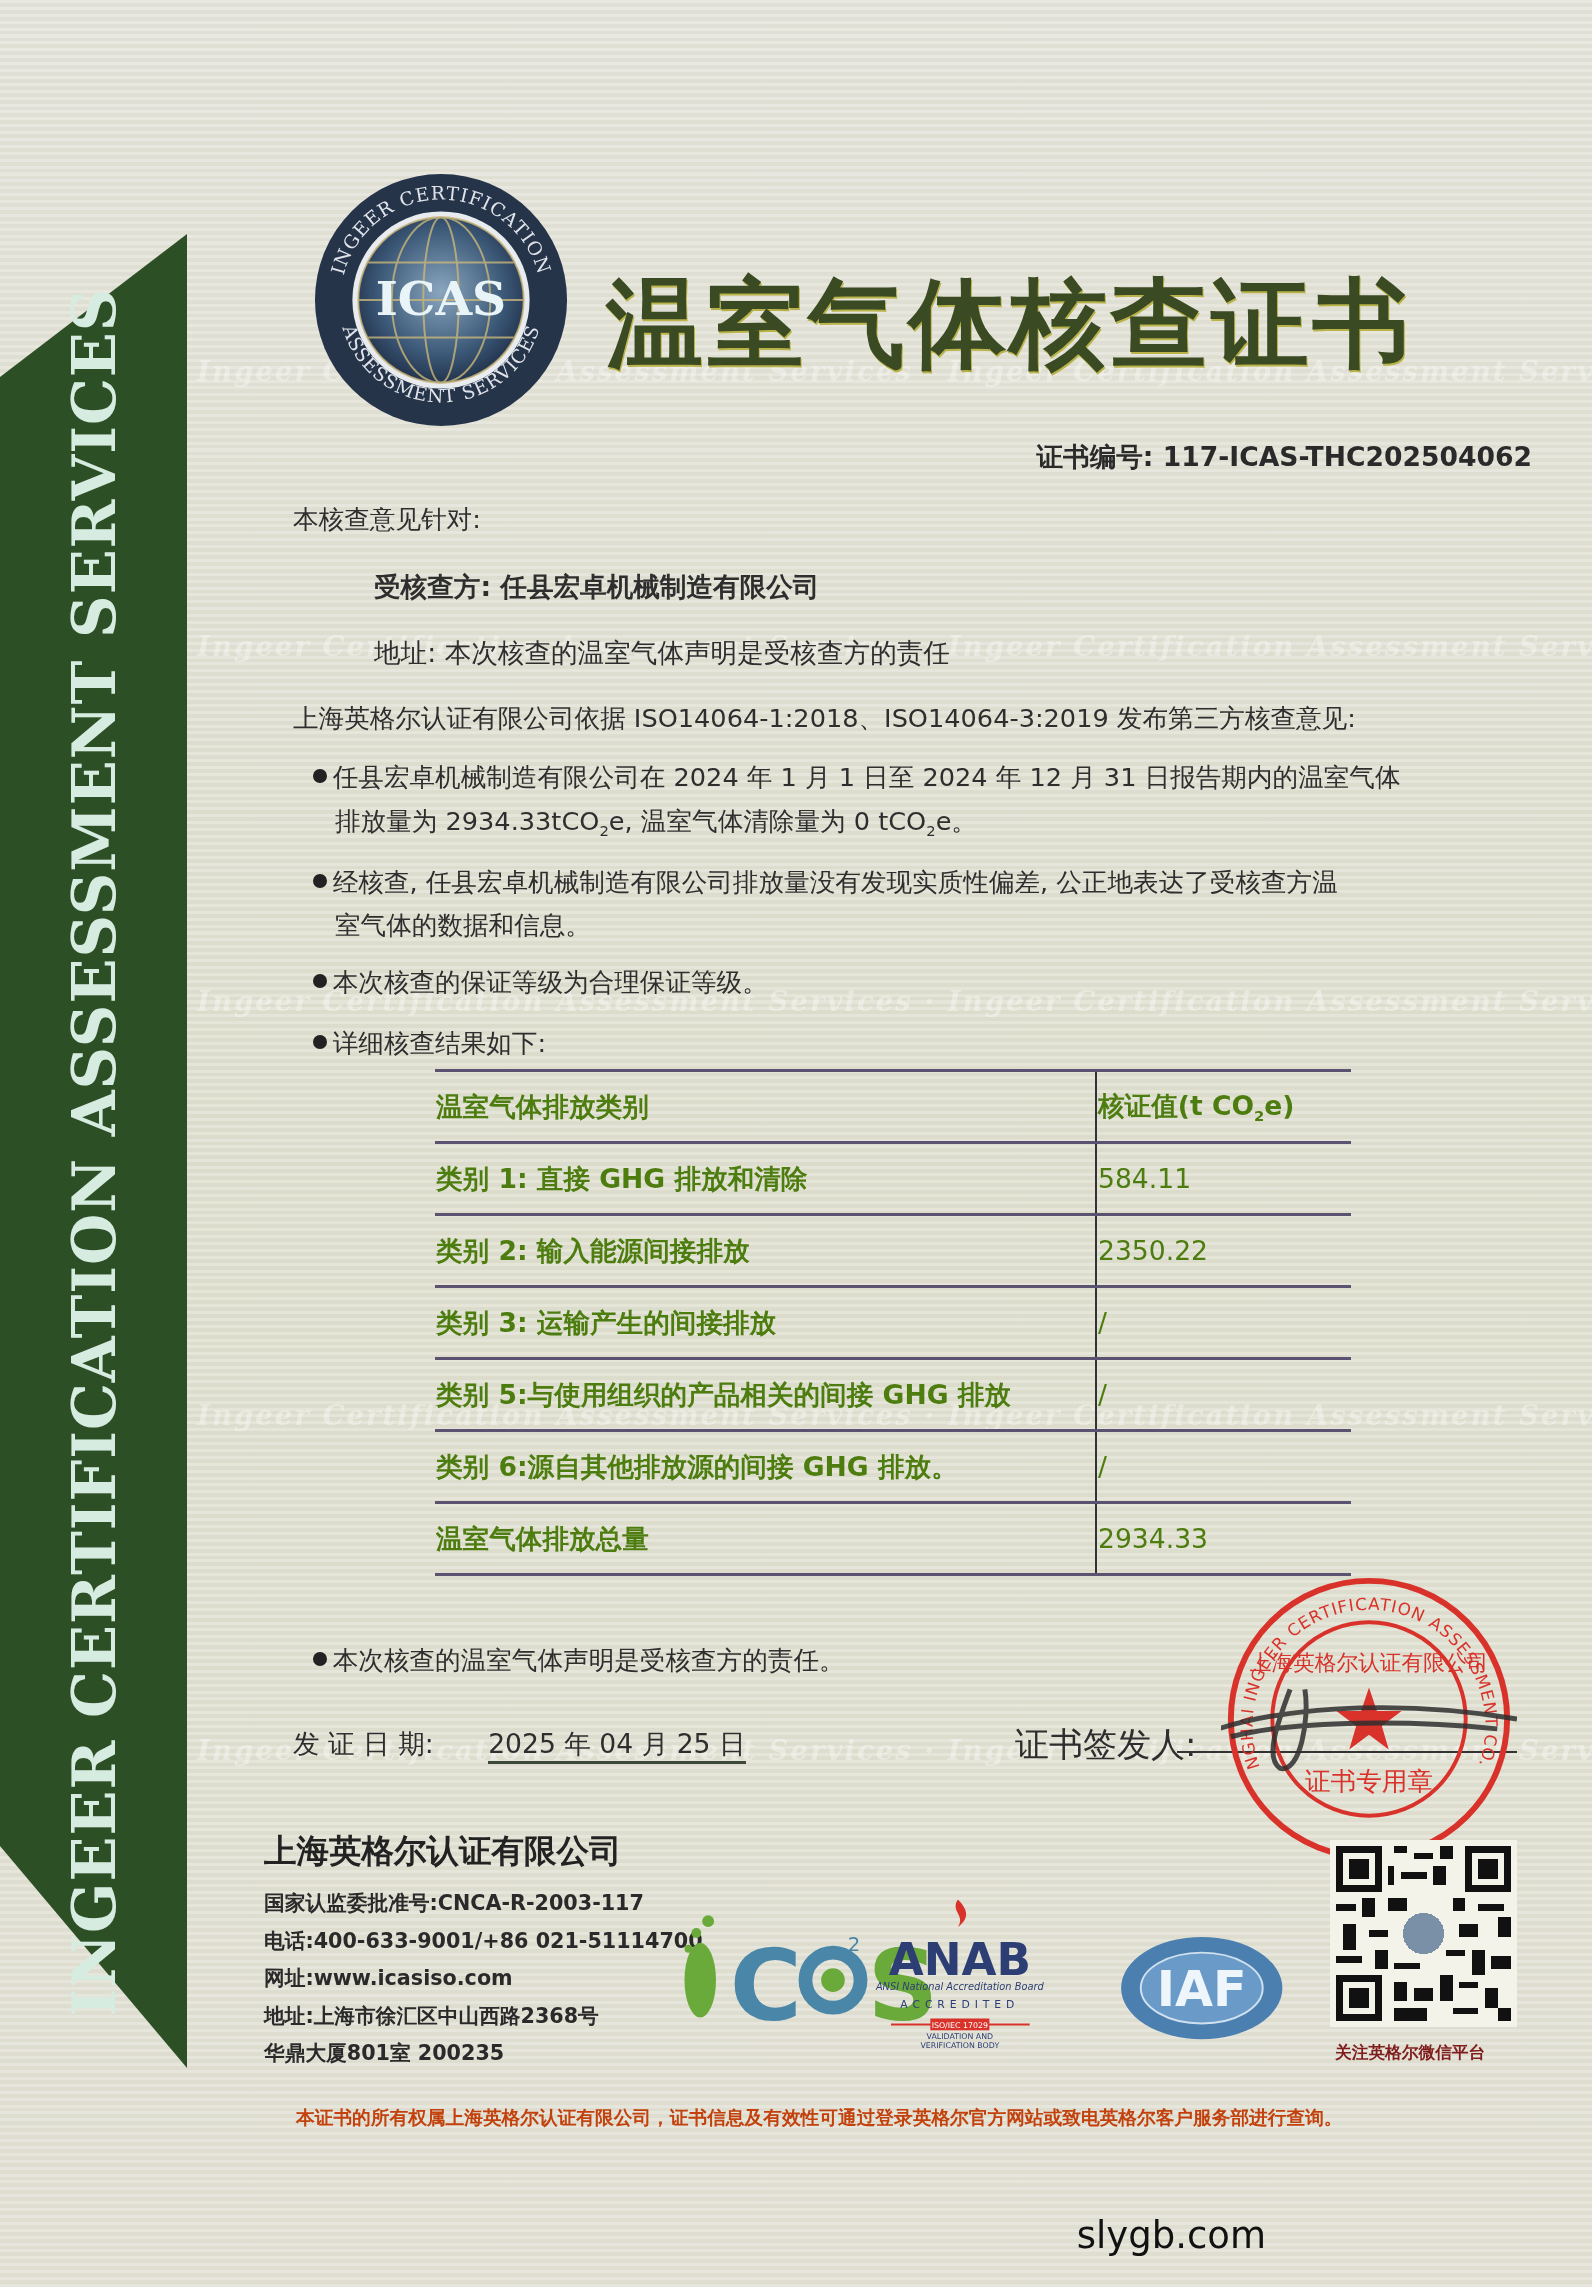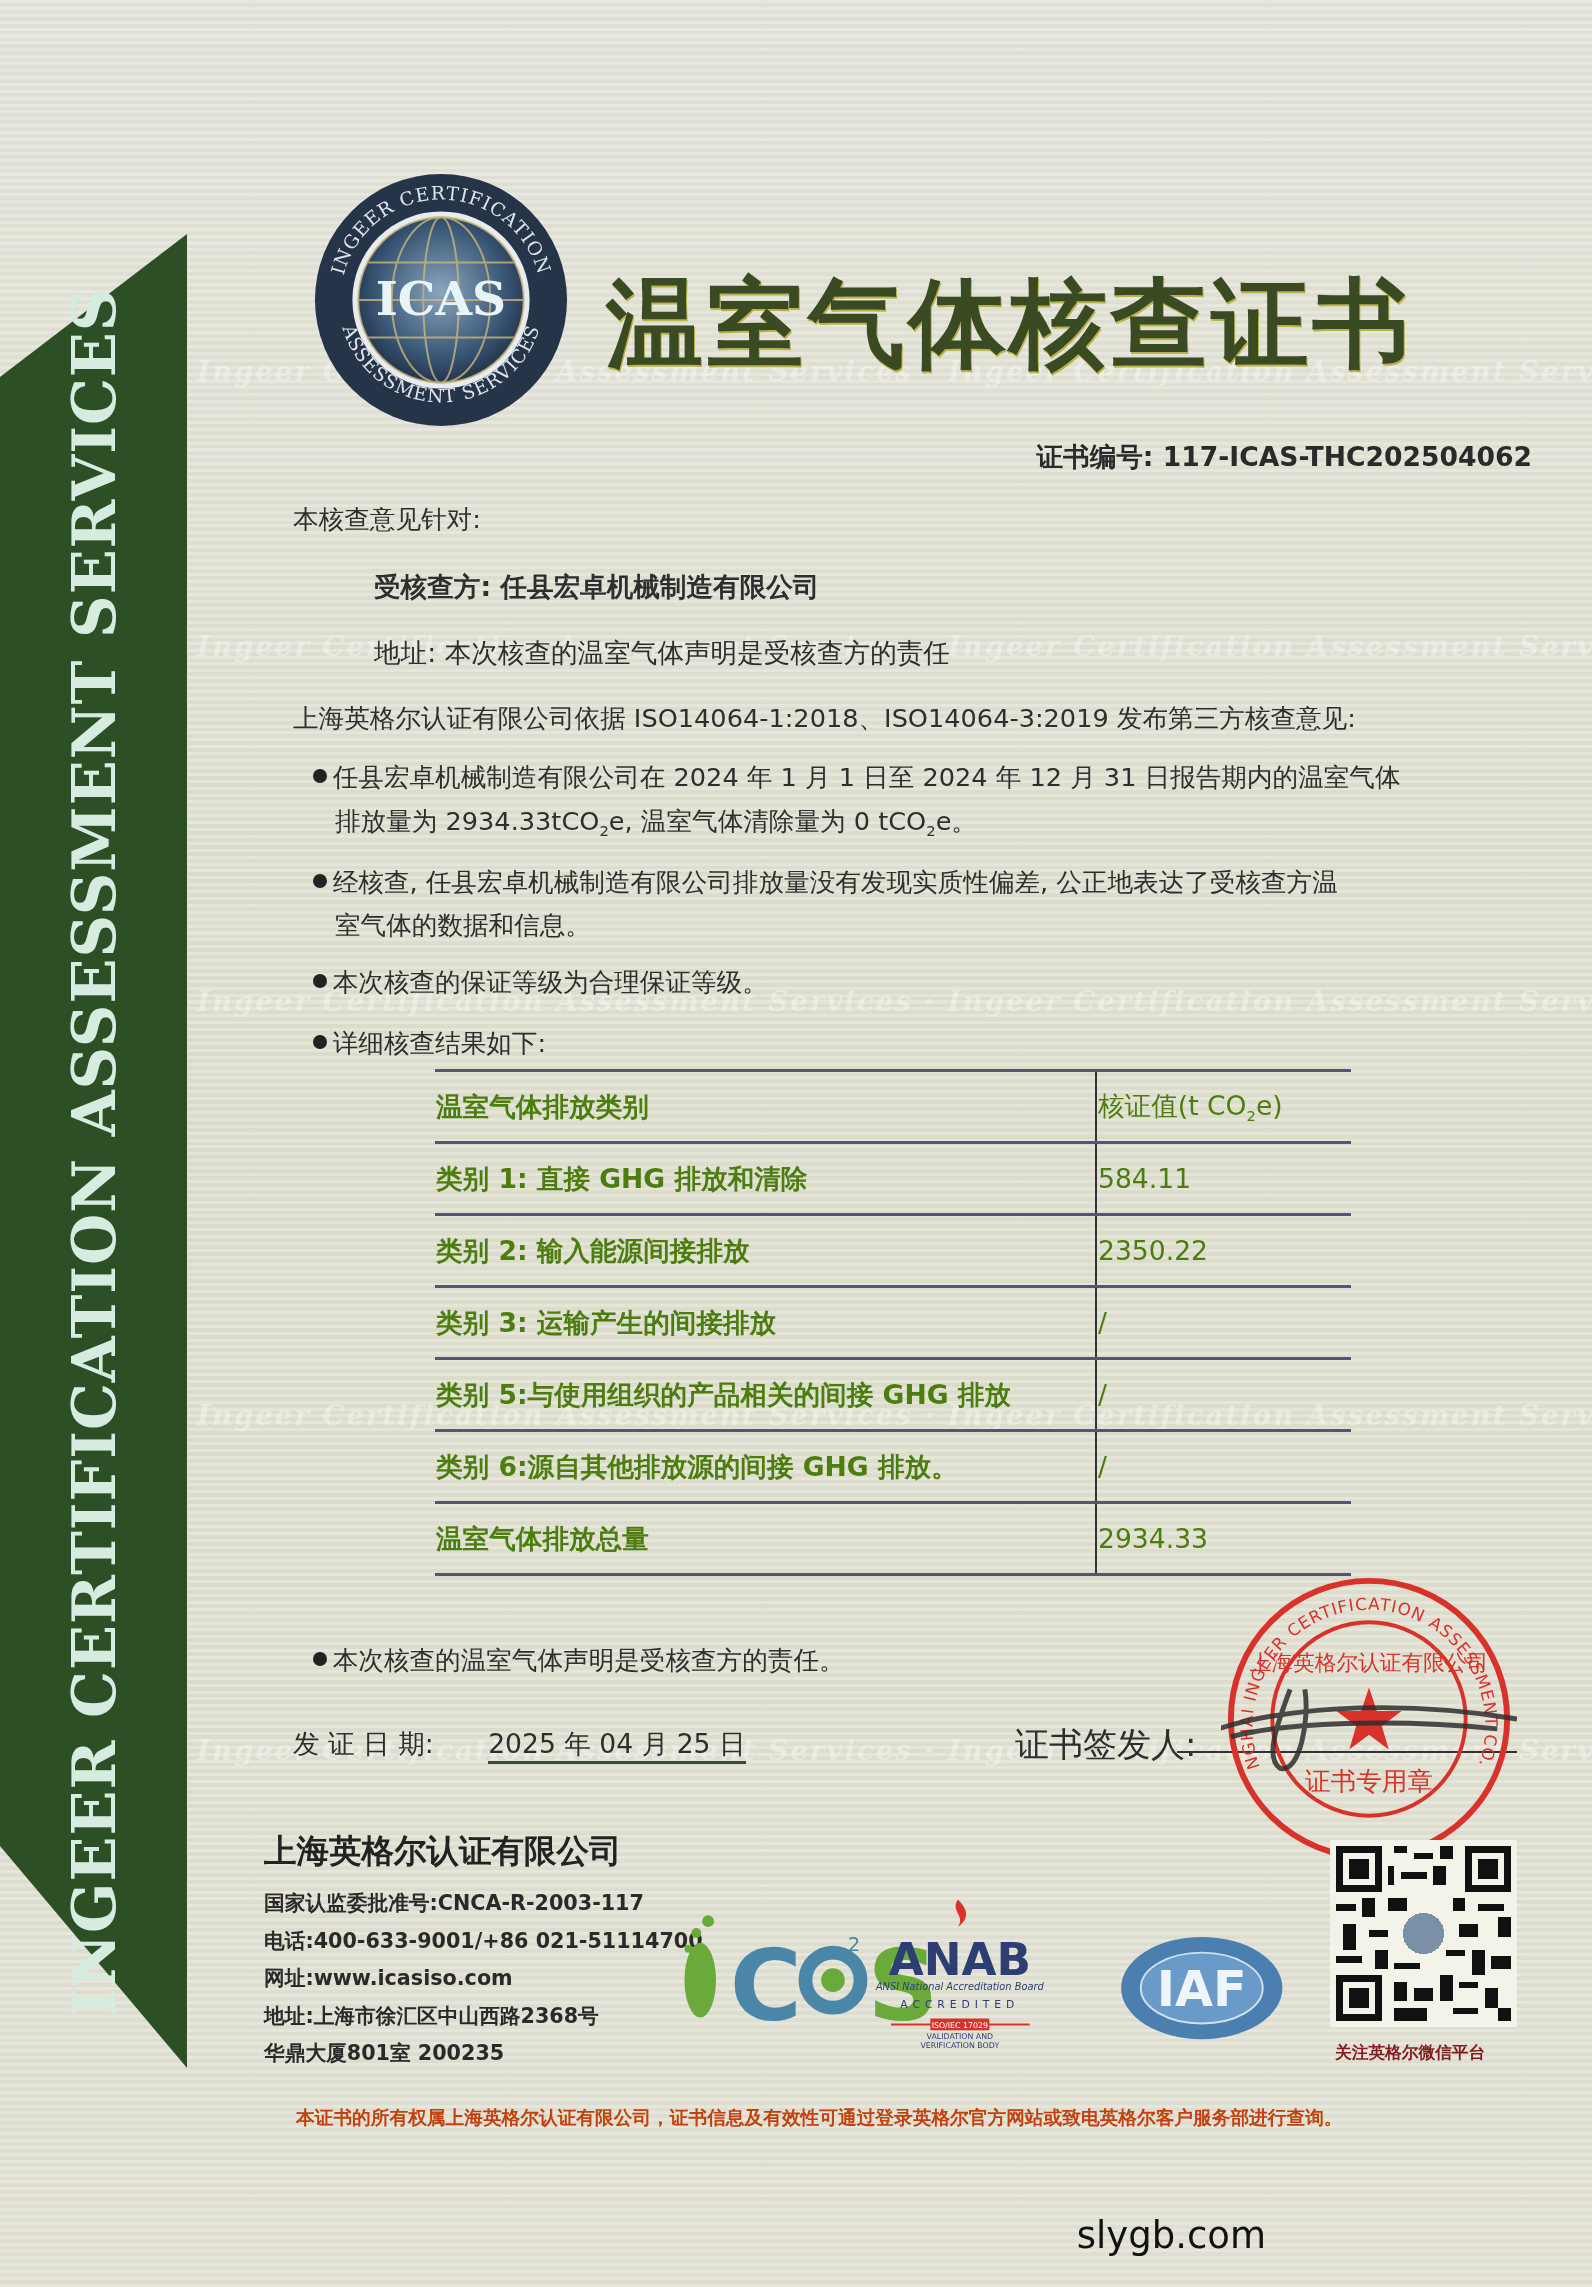--- a/index.html
+++ b/index.html
@@ -144,21 +144,21 @@
   <span class="bullet-dot"></span><span>本次核查的保证等级为合理保证等级。</span>
 </div>
 <div class="t" style="left:313px; top:1026px">
   <span class="bullet-dot"></span><span>详细核查结果如下:</span>
 </div>
 
 <table class="res">
   <tbody>
       <tr>
     <td class="cat" style="font-weight:bold">温室气体排放类别</td>
-    <td class="val" style="font-weight:normal"><span>核证值(t CO</span><sub>2</sub><span>e)</span></td>
+    <td class="val" style="font-weight:bold"><span>核证值(t CO</span><sub>2</sub><span>e)</span></td>
   </tr>
   <tr>
     <td class="cat">类别 1: 直接 GHG 排放和清除</td>
     <td class="val">584.11</td>
   </tr>
   <tr>
     <td class="cat">类别 2: 输入能源间接排放</td>
     <td class="val">2350.22</td>
   </tr>
   <tr>

